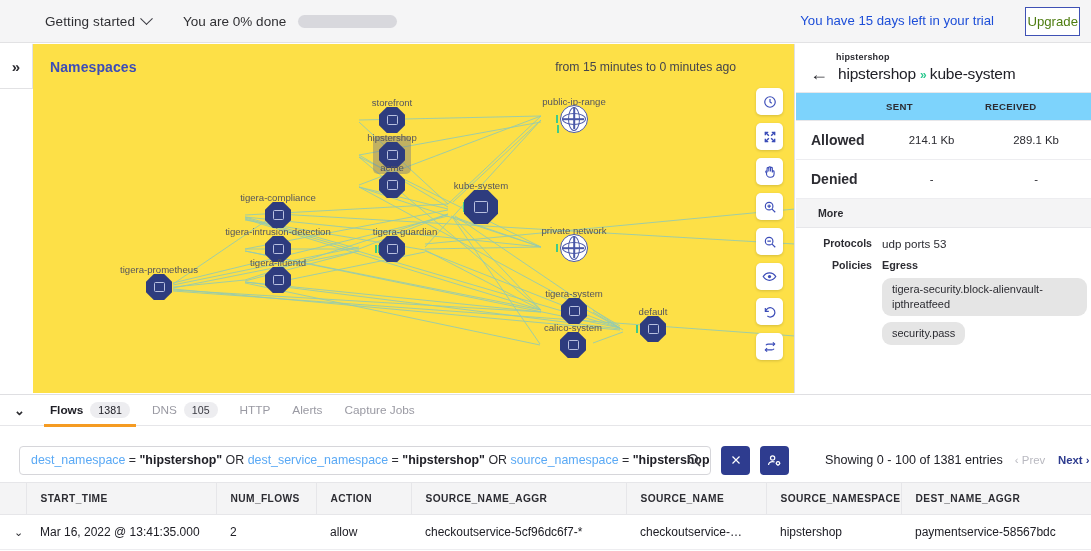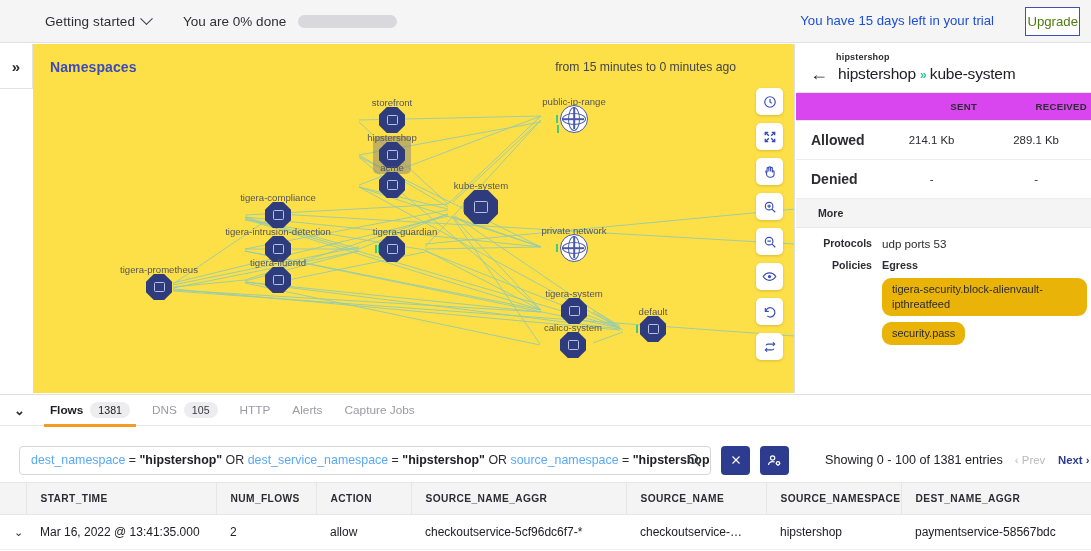--- a/index.html
+++ b/index.html
@@ -126,38 +126,38 @@
   }
   .d-head { padding: 8px 12px 9px 14px; }
   .d-eyebrow { font-size: 9px; font-weight: bold; color: #2c2c32; margin-left: 26px; letter-spacing:.2px;}
   .d-title-row { display: flex; align-items: center; gap: 10px; margin-top: 3px; }
   .back-arrow { font-size: 18px; color: #2c2c32; cursor: pointer; line-height: 1; }
   .d-title { font-size: 15.5px; color: #202027; letter-spacing: -.2px; }
   .d-title .arrows { color: #2cc98f; font-size: 12px; font-weight: bold; letter-spacing: -1px; }
 
   table.d-table { width: 100%; border-collapse: collapse; }
   table.d-table th {
-    background: #d946ef; font-size: 9.6px; font-weight: bold; color: #2c2c32;
-    padding: 8px 4px; text-align: right; letter-spacing: .3px;
+    background: #7dd3fc; font-size: 9.6px; font-weight: bold; color: #2c2c32;
+    padding: 8px 4px; text-align: left; letter-spacing: .3px;
     border-top: 1px solid #e7e7ea; border-bottom: 1px solid #e7e7ea;
   }
   table.d-table th.lbl { width: 86px; }
   table.d-table td {
     font-size: 11.4px; color: #2c2c32; padding: 11px 4px; text-align: center;
     border-bottom: 1px solid #ededf0;
   }
   table.d-table td.lbl { font-weight: bold; font-size: 14px; text-align: left; padding-left: 15px; }
   .more-row { background: #f4f4f5; padding: 8px 0 8px 22px; font-size: 10.6px; font-weight: bold;
               color: #2c2c32; border-bottom: 1px solid #e7e7ea; }
   .kv { display: flex; padding: 9px 0 0 0; }
   .kv .k { width: 86px; text-align: right; padding-right: 10px; font-size: 10.6px; font-weight: bold; color: #2c2c32; }
   .kv .v { font-size: 11.6px; color: #2c2c32; }
   .pol-head { font-size: 10.8px; font-weight: bold; color: #2c2c32; margin-bottom: 7px; }
   .pol-chip {
-    display: inline-block; background: #eab308; border-radius: 9px;
+    display: inline-block; background: #e5e5e5; border-radius: 9px;
     padding: 4px 10px; font-size: 11px; color: #2c2c32; margin-bottom: 6px;
     max-width: 205px; line-height: 1.35;
   }
 
   
   .flows-panel {
     position: absolute; left: 0; top: 394px; width: 1091px; height: 157px;
     background: #ffffff; border-top: 1px solid #dfdfe2;
   }
   .tabs-row { height: 31px; display: flex; align-items: center; border-bottom: 1px solid #e6e6e9; }

